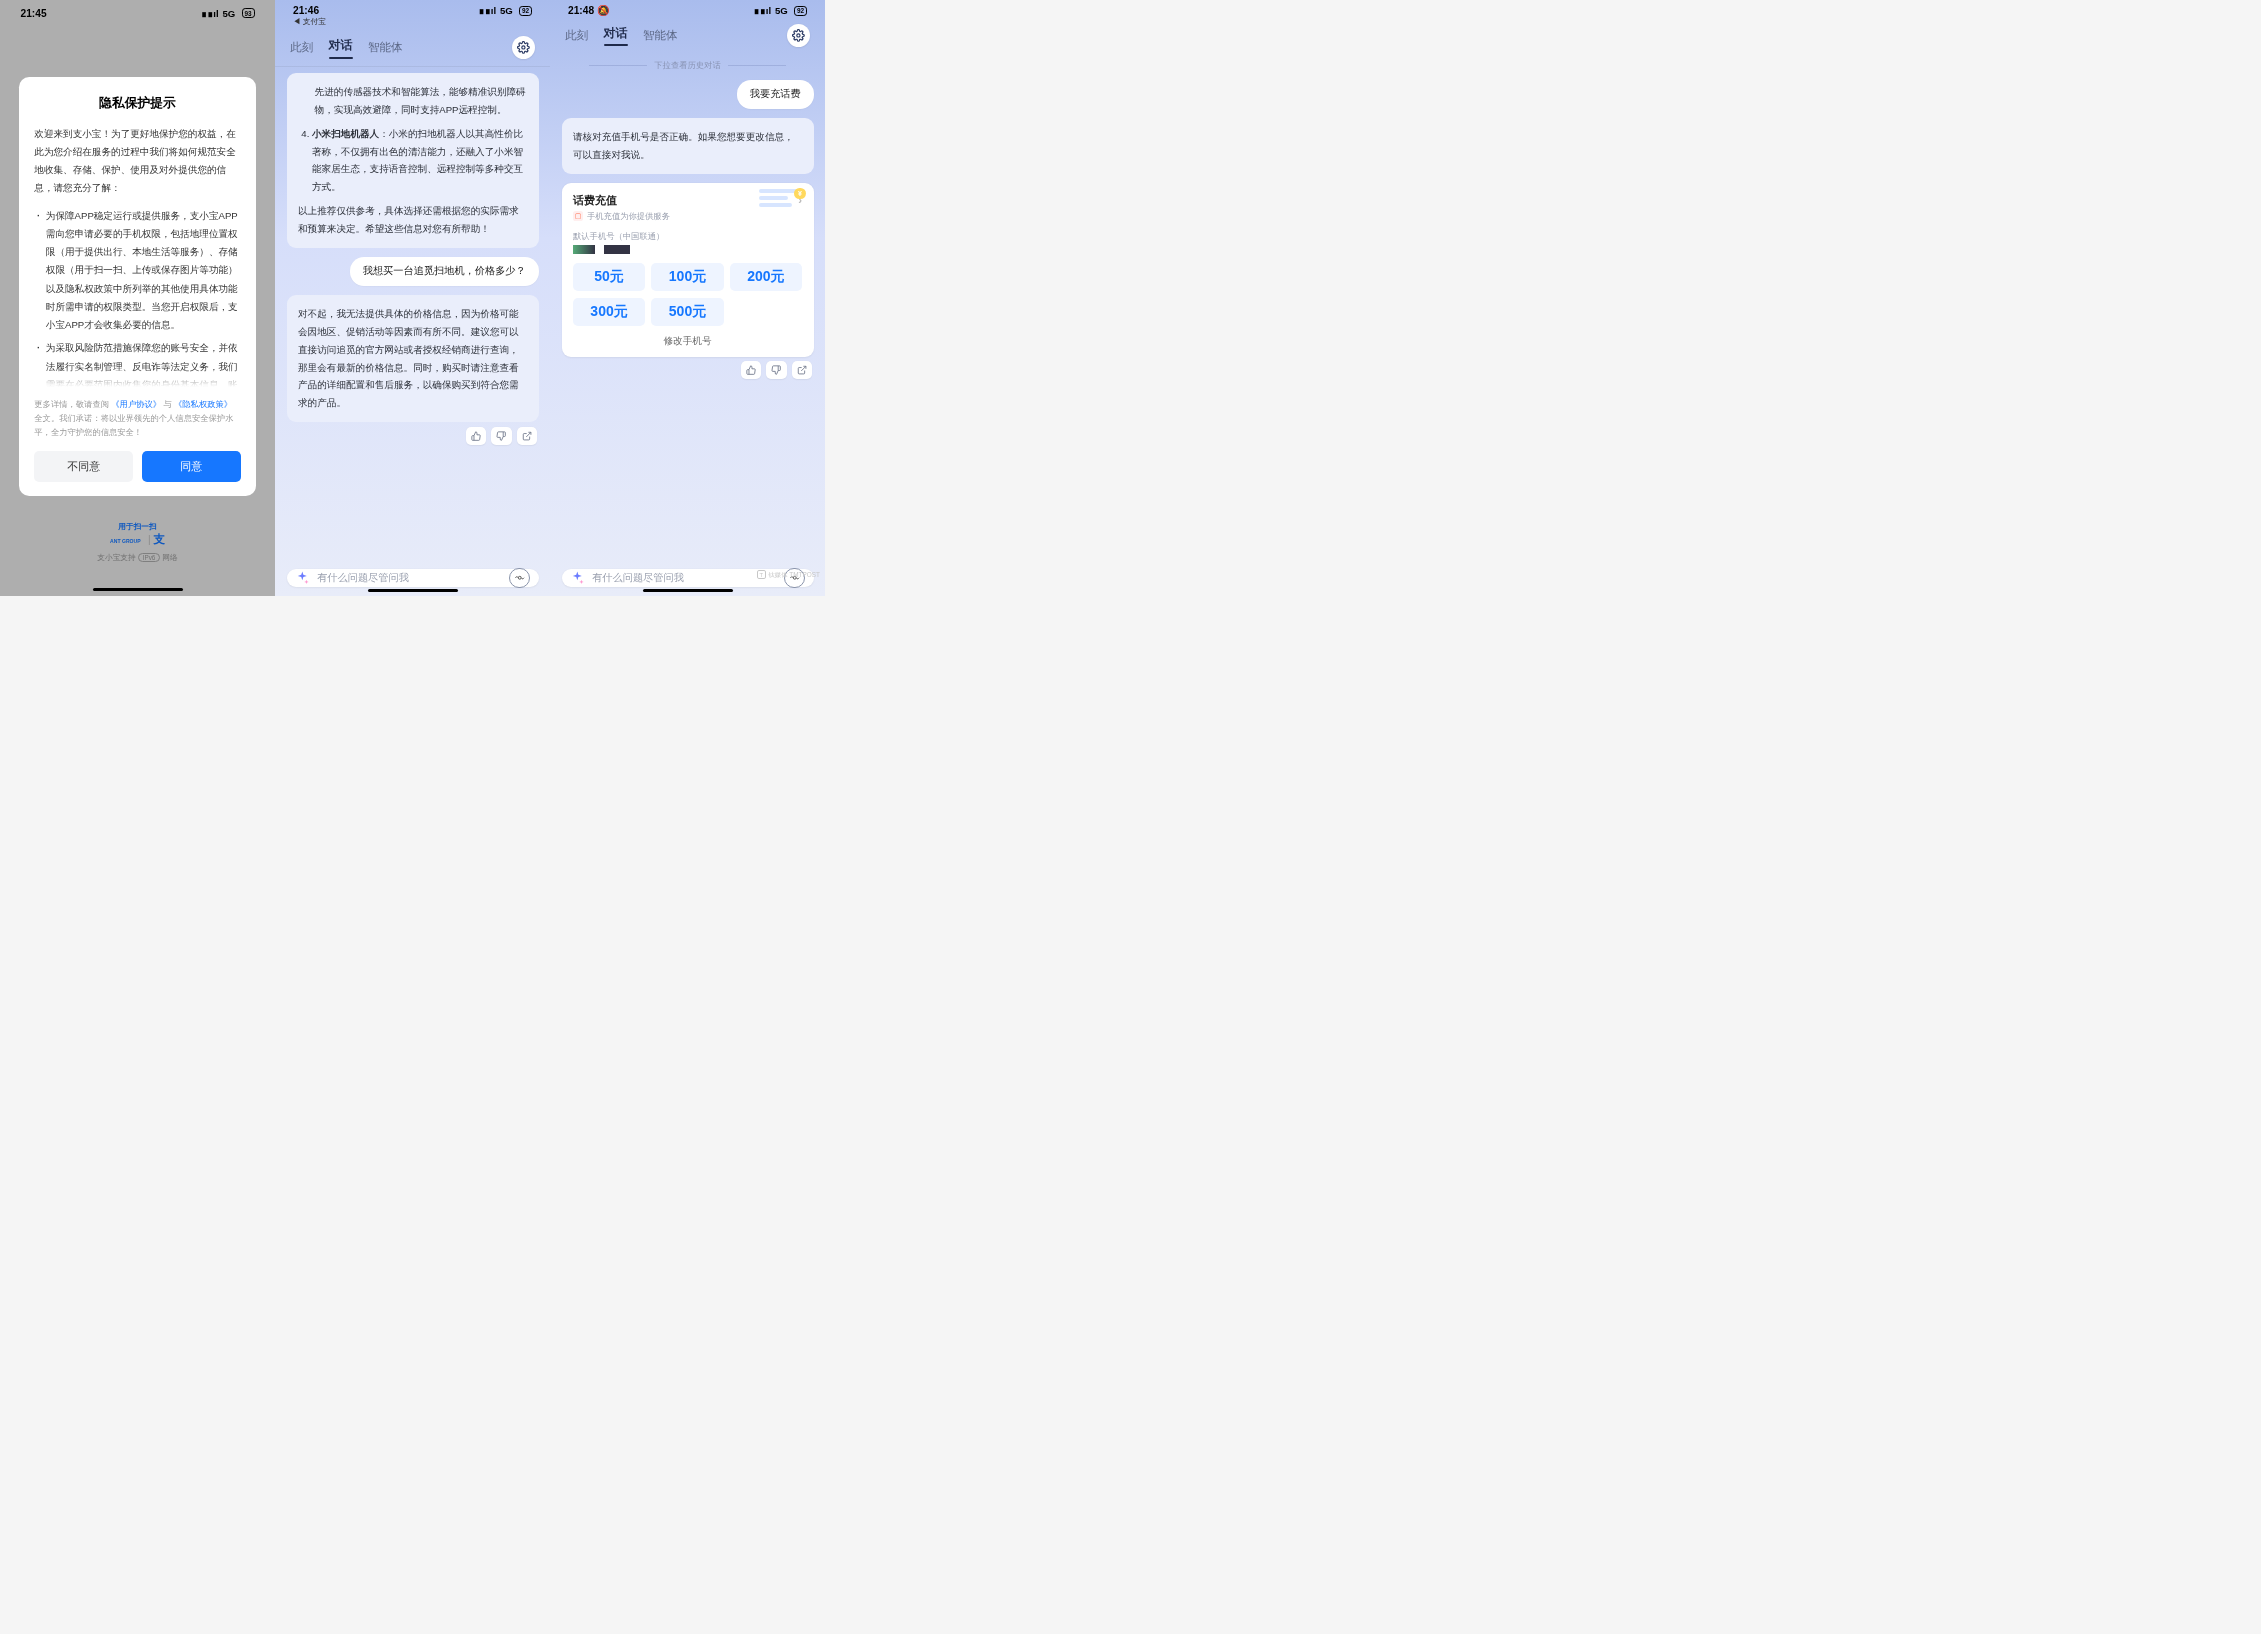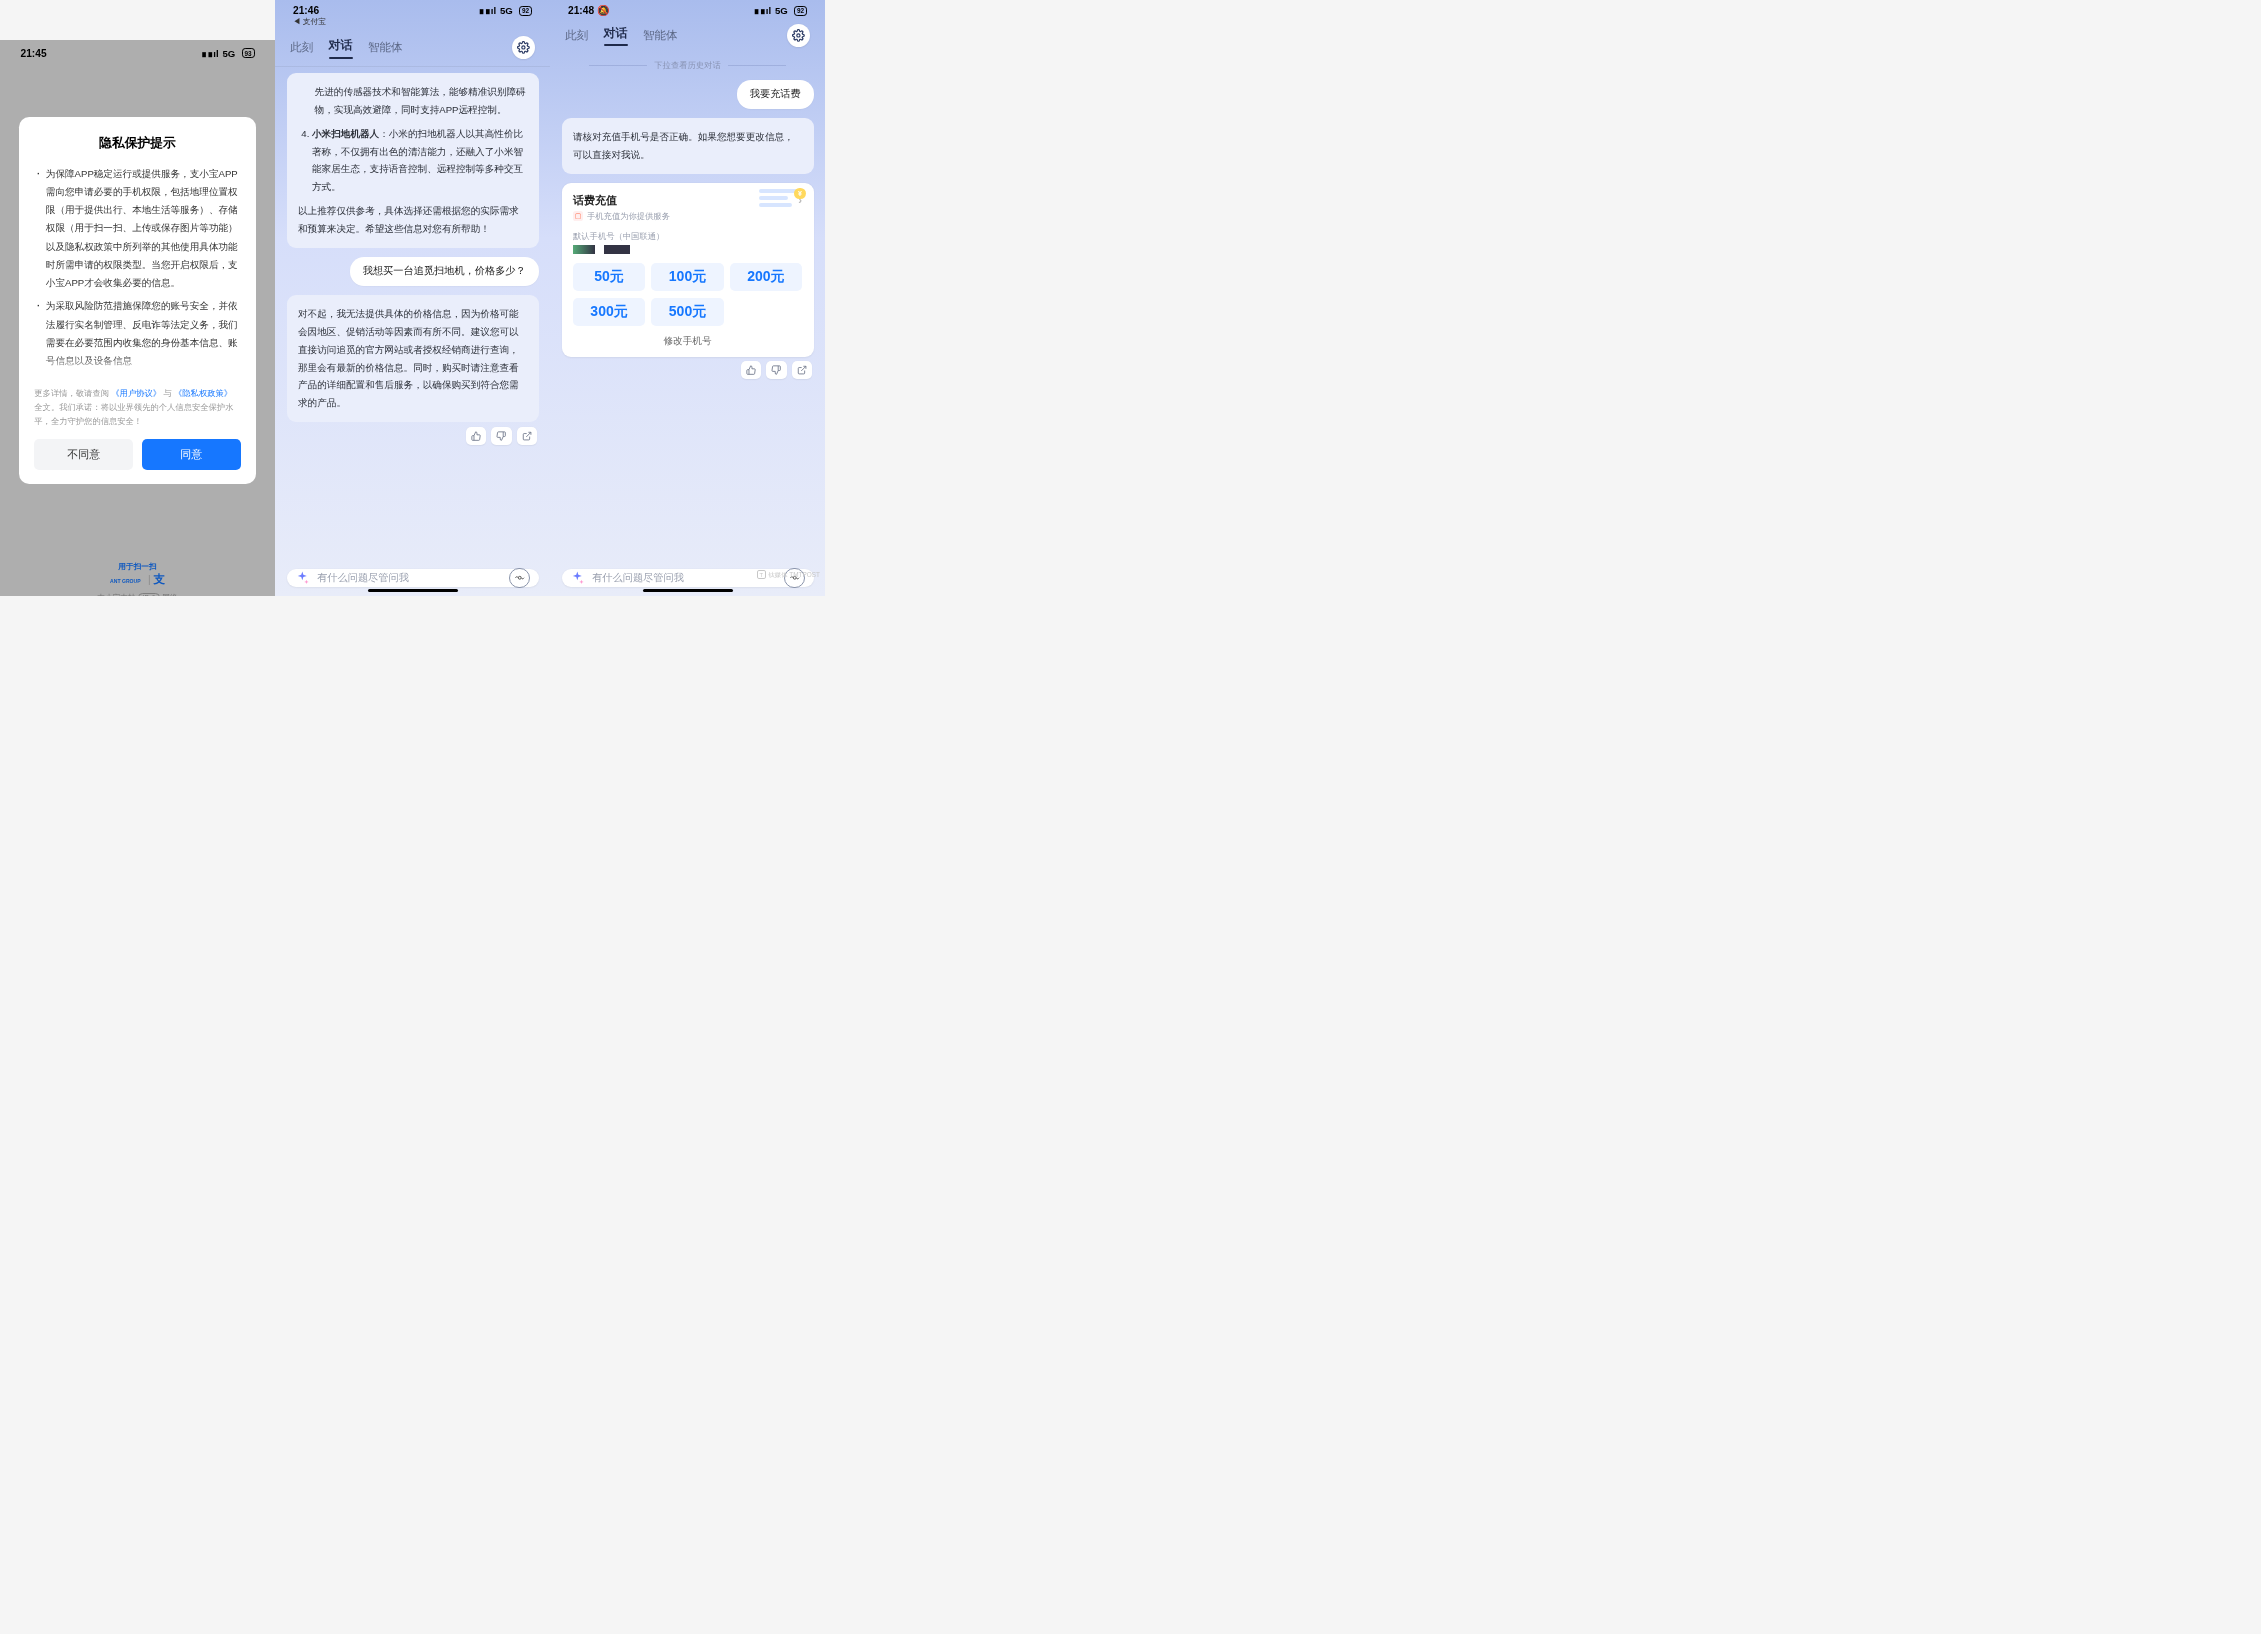--- a/index.html
+++ b/index.html
@@ -12,21 +12,21 @@
     overflow: hidden;
   }
   .phone {
     width: 275px;
     height: 596px;
     position: relative;
     overflow: hidden;
   }
 
   
-  .p1 { background: #e8e8e8; margin-top: 40px; }
+  .p1 { background: #e8e8e8; }
   .p1 .status { display:flex; justify-content:space-between; align-items:center; padding:7.7px 20.5px 0 20.5px; font-size:10.2px; font-weight:600; color:#000; }
   .p1 .overlay { position:absolute; inset:0; background:rgba(0,0,0,0.25); }
   .p1 .dialog {
     position:absolute; left:19px; right:19px; top:77px;
     background:#fff; border-radius:10.2px; padding:18px 15.3px 14px 15.3px;
     display:flex; flex-direction:column;
   }
   .p1 .dialog h2 { text-align:center; font-size:12.8px; font-weight:600; margin-bottom:12.8px; }
   .p1 .dialog .intro { font-size:9.6px; color:#333; line-height:1.9; margin-bottom:9px; }
   .p1 .dialog ul { list-style:none; padding:0; }
@@ -118,20 +118,21 @@
     <span class="pay">支</span>
   </div>
   <div class="ipv6">
     支小宝支持 <span class="pill">IPv6</span> 网络
   </div>
 
   <div class="overlay"></div>
   <div class="dialog">
     <h2>隐私保护提示</h2>
     <div class="dialog-body">
+      <p class="intro">欢迎来到支小宝！为了更好地保护您的权益，在此为您介绍在服务的过程中我们将如何规范安全地收集、存储、保护、使用及对外提供您的信息，请您充分了解：</p>
       <ul>
         <li>为保障APP稳定运行或提供服务，支小宝APP需向您申请必要的手机权限，包括地理位置权限（用于提供出行、本地生活等服务）、存储权限（用于扫一扫、上传或保存图片等功能）以及隐私权政策中所列举的其他使用具体功能时所需申请的权限类型。当您开启权限后，支小宝APP才会收集必要的信息。</li>
         <li>为采取风险防范措施保障您的账号安全，并依法履行实名制管理、反电诈等法定义务，我们需要在必要范围内收集您的身份基本信息、账号信息以及设备信息</li>
       </ul>
       <div class="dialog-fade"></div>
     </div>
     <p class="more">
       <span>更多详情，敬请查阅</span>
       <a href="#">《用户协议》</a>
       <span>与</span>

